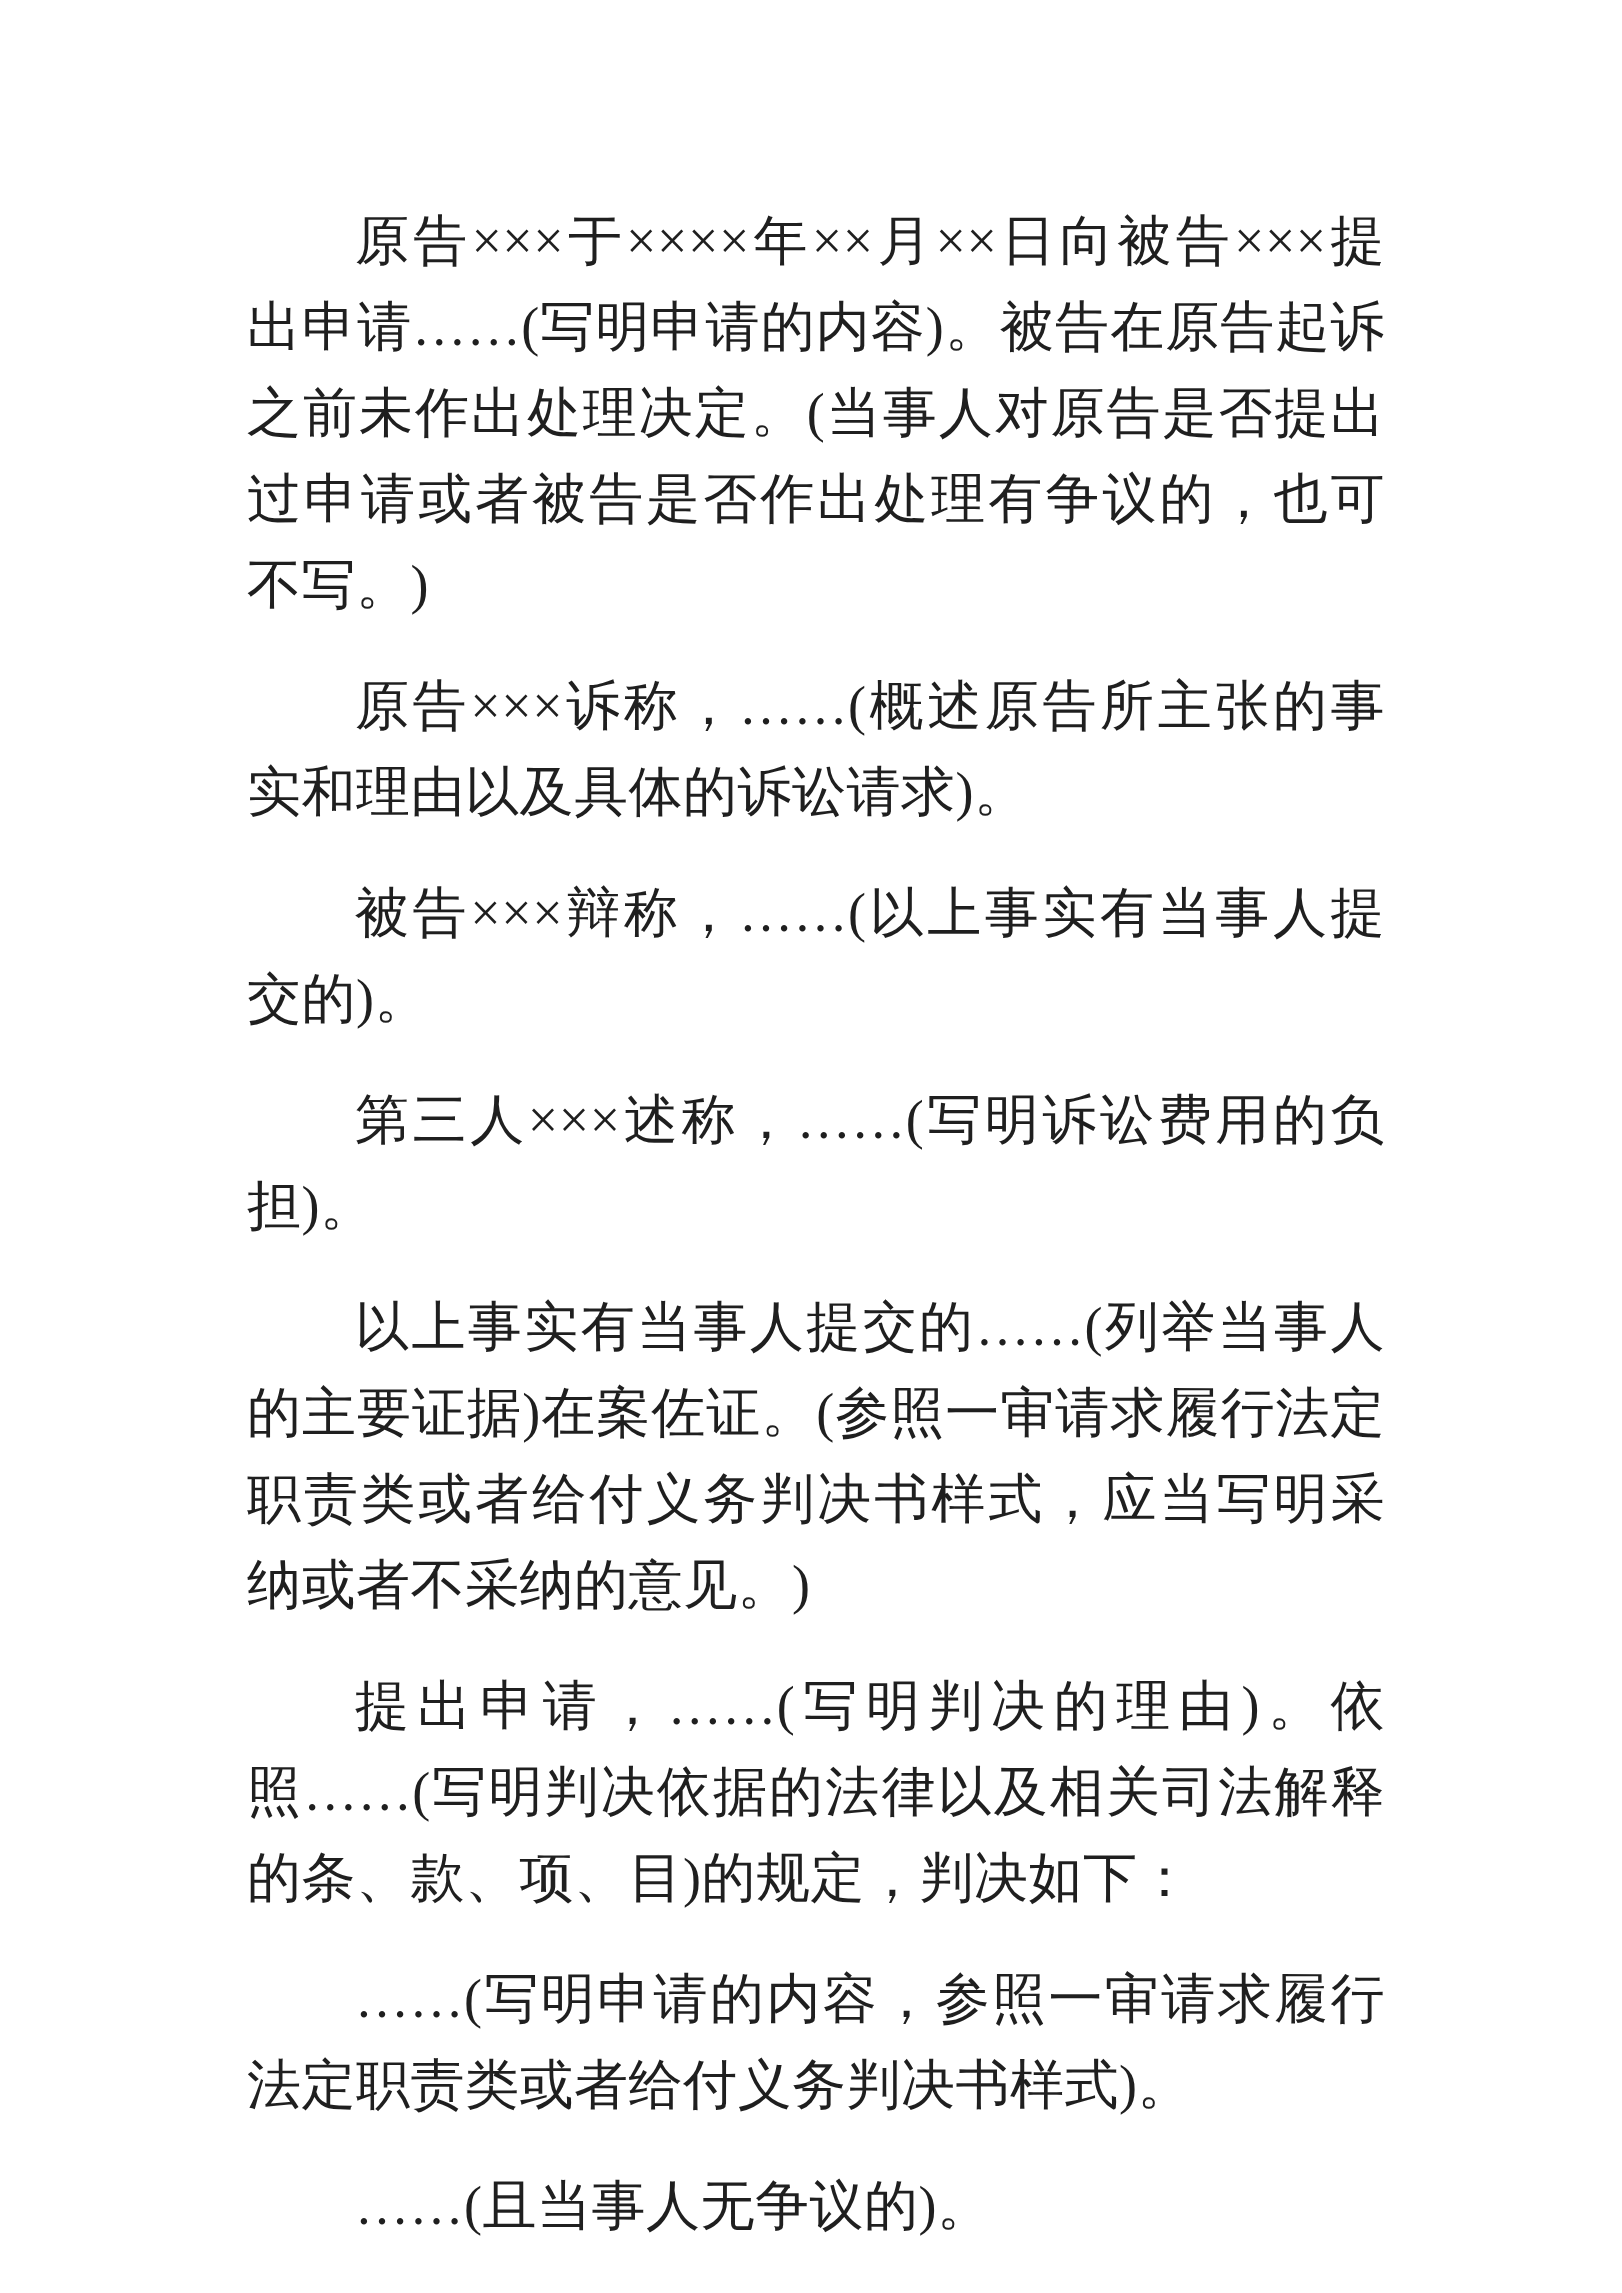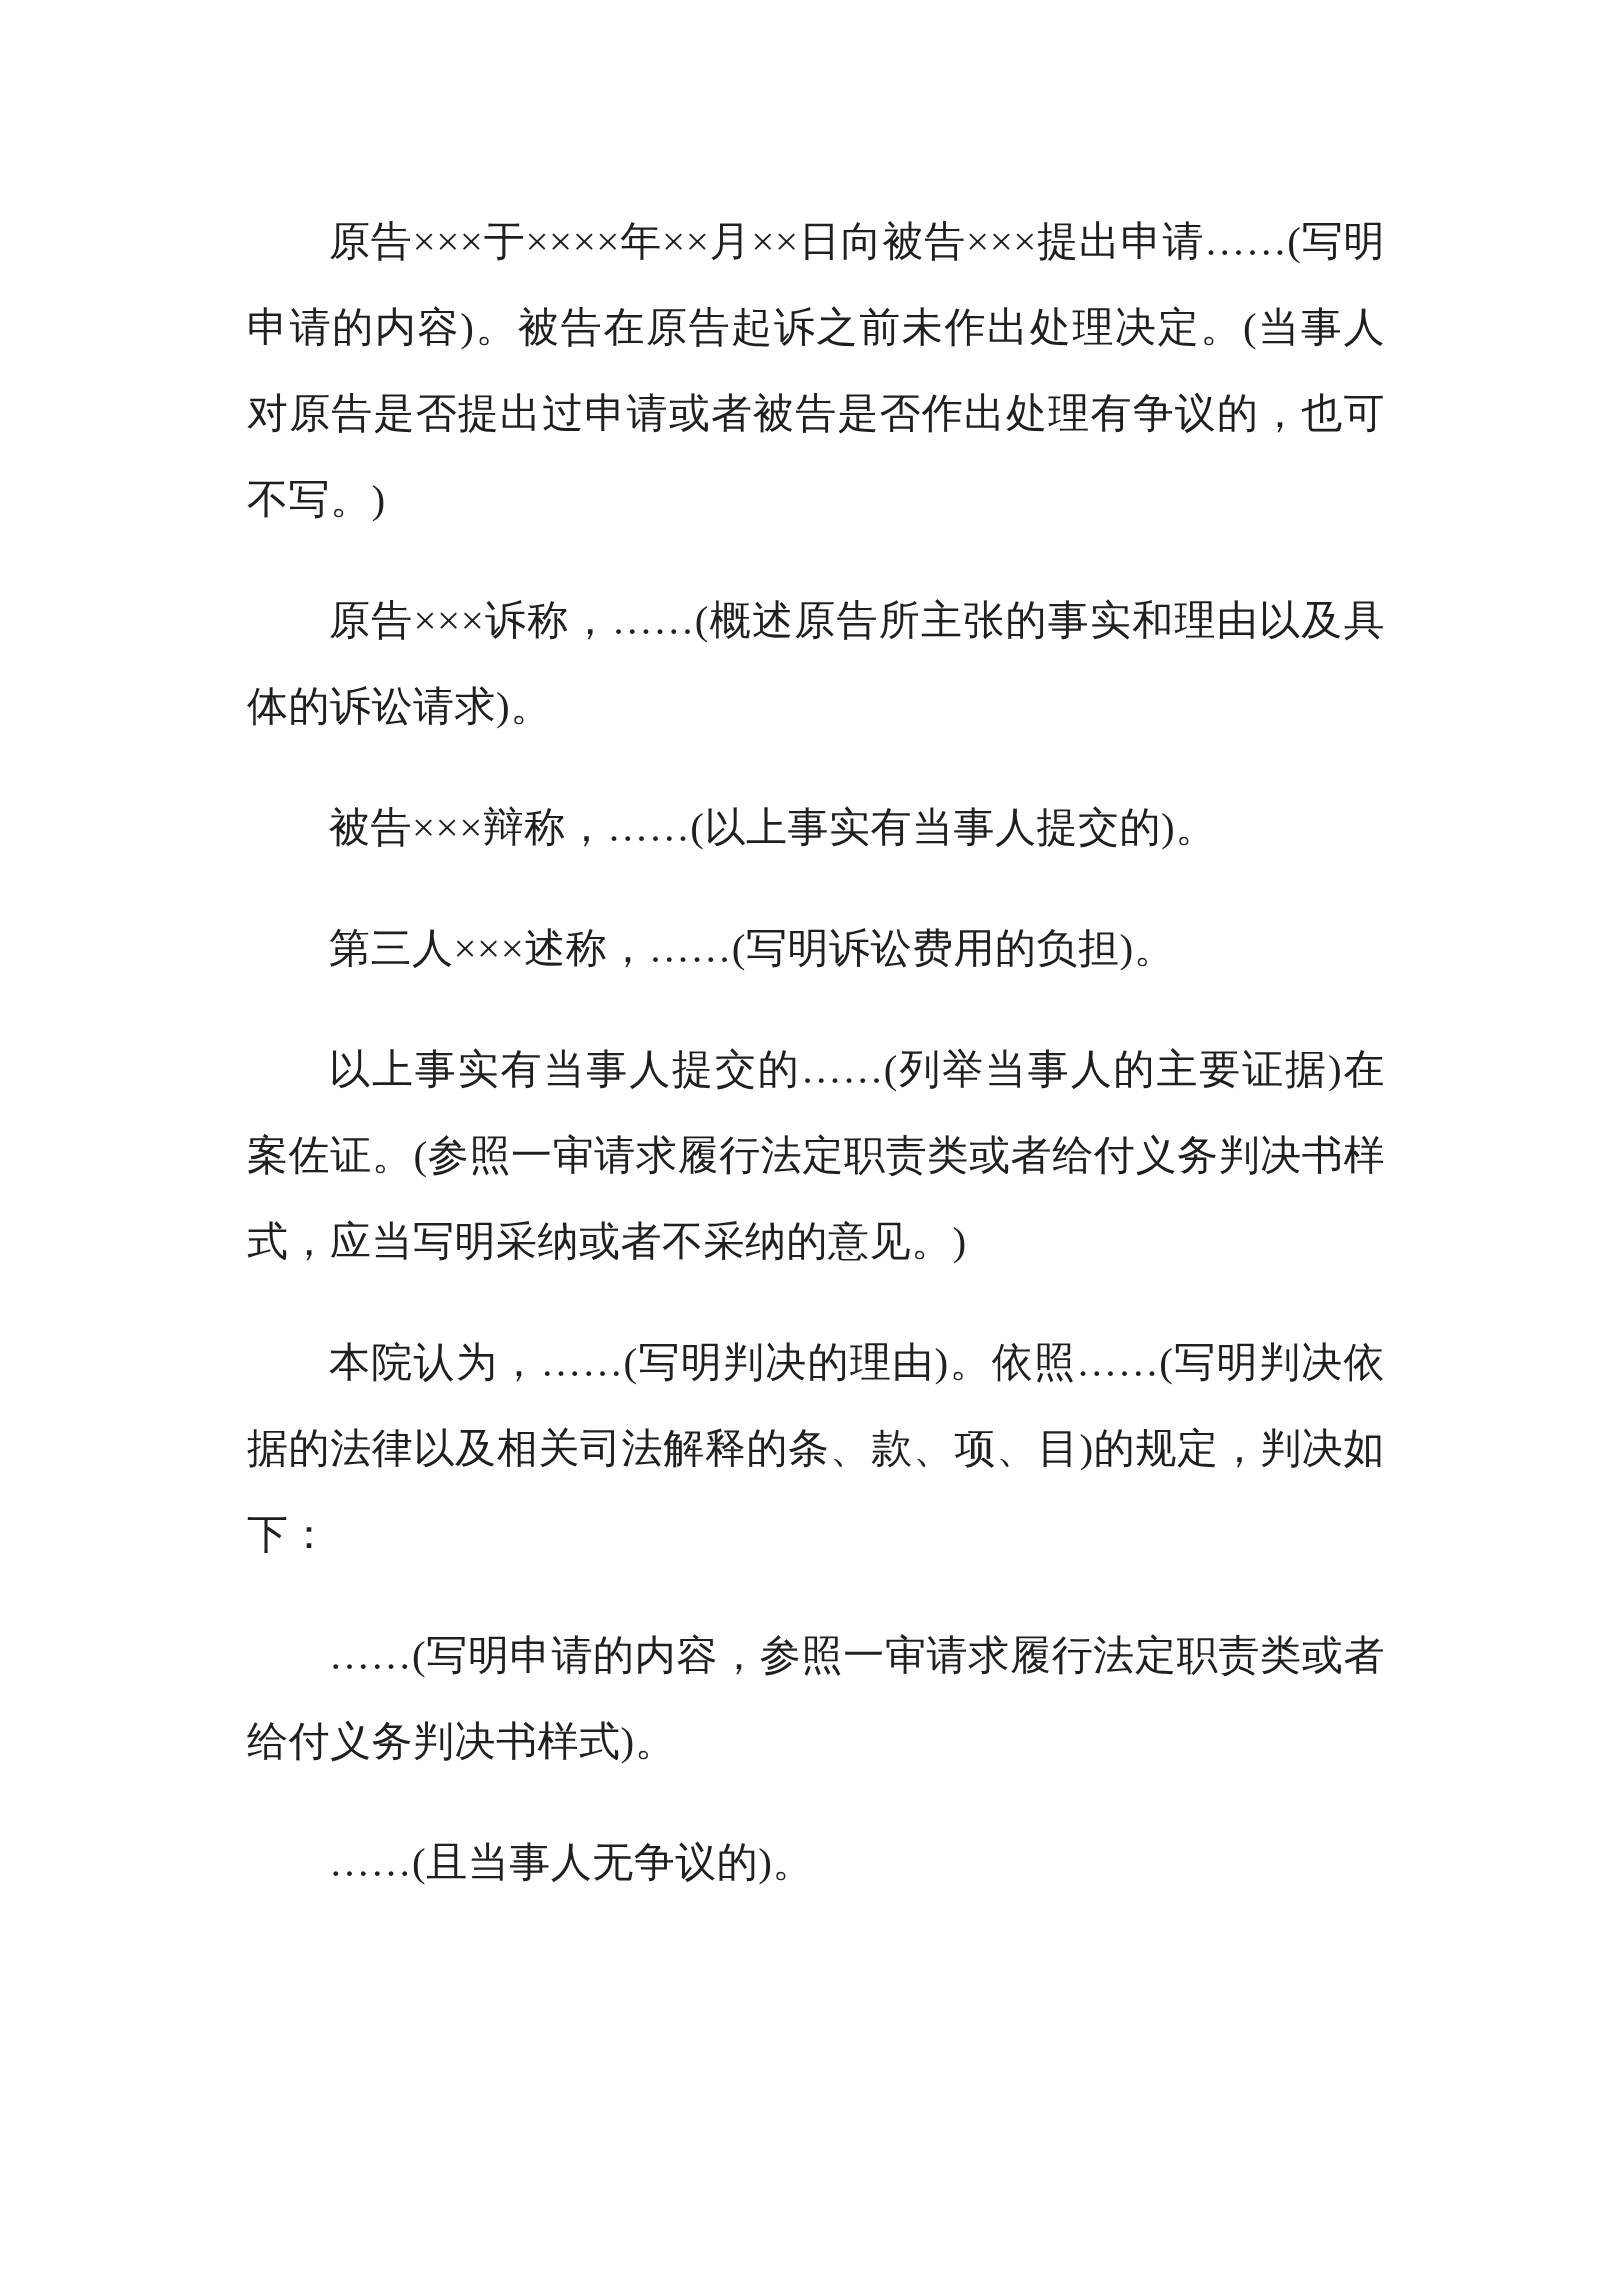--- a/index.html
+++ b/index.html
@@ -15,36 +15,36 @@
   .page {
     box-sizing: border-box;
     width: 1623px;
     height: 2294px;
     background: #ffffff;
     padding: 198px 238px 0 247px;
   }
   .doc p {
     margin: 0 0 35px 0;
     font-family: "Liberation Serif", "DejaVu Serif", serif;
-    font-size: 41px;
+    font-size: 54px;
     line-height: 86px;
     color: #1f1f1f;
     text-indent: 2em;
     text-align: justify;
     letter-spacing: 0.5px;
   }
 </style>
 </head>
 <body>
 
 <div class="page">
   <div class="doc">
     <p>原告×××于××××年××月××日向被告×××提出申请……(写明申请的内容)。被告在原告起诉之前未作出处理决定。(当事人对原告是否提出过申请或者被告是否作出处理有争议的，也可不写。)</p>
     <p>原告×××诉称，……(概述原告所主张的事实和理由以及具体的诉讼请求)。</p>
     <p>被告×××辩称，……(以上事实有当事人提交的)。</p>
     <p>第三人×××述称，……(写明诉讼费用的负担)。</p>
     <p>以上事实有当事人提交的……(列举当事人的主要证据)在案佐证。(参照一审请求履行法定职责类或者给付义务判决书样式，应当写明采纳或者不采纳的意见。)</p>
-    <p>本院认为，……(写明判决的理由)。依照……(写明判决依据的法律以及相关司法解释的条、款、项、目)的规定，判决如下：</p>
+    <p>提出申请，……(写明判决的理由)。依照……(写明判决依据的法律以及相关司法解释的条、款、项、目)的规定，判决如下：</p>
     <p>……(写明申请的内容，参照一审请求履行法定职责类或者给付义务判决书样式)。</p>
     <p>……(且当事人无争议的)。</p>
   </div>
 </div>
 
 
 </body></html>

